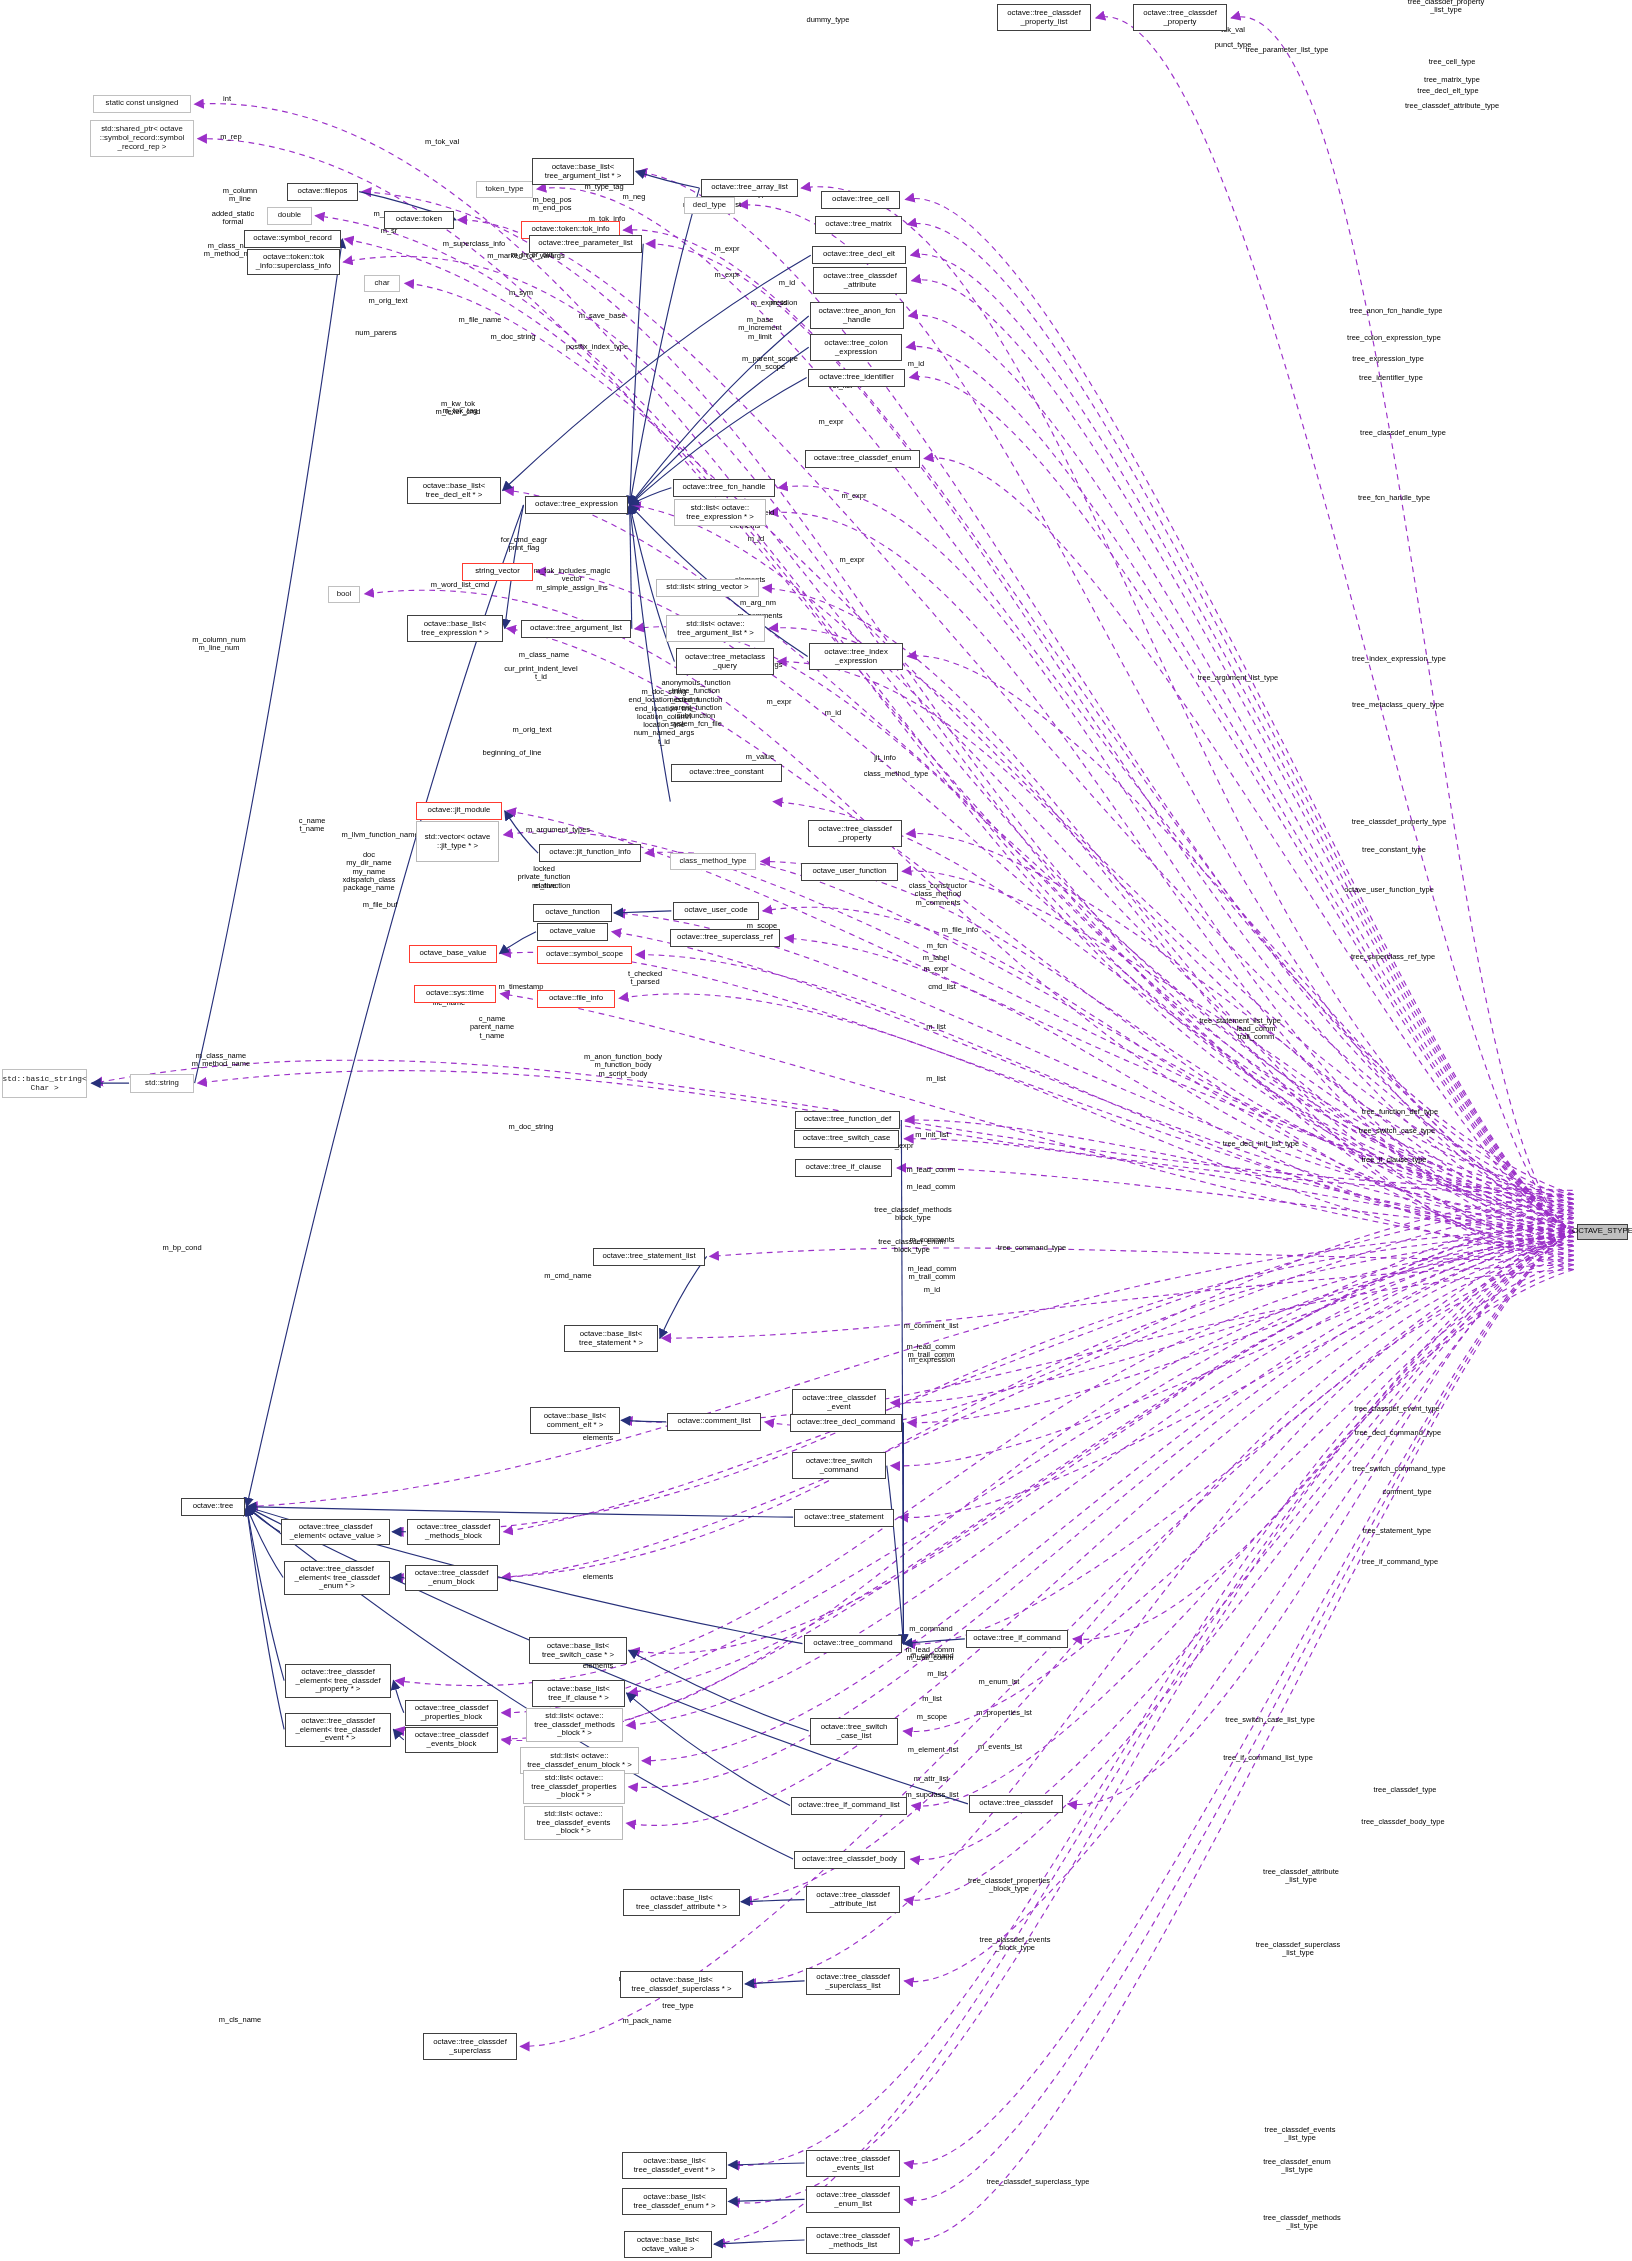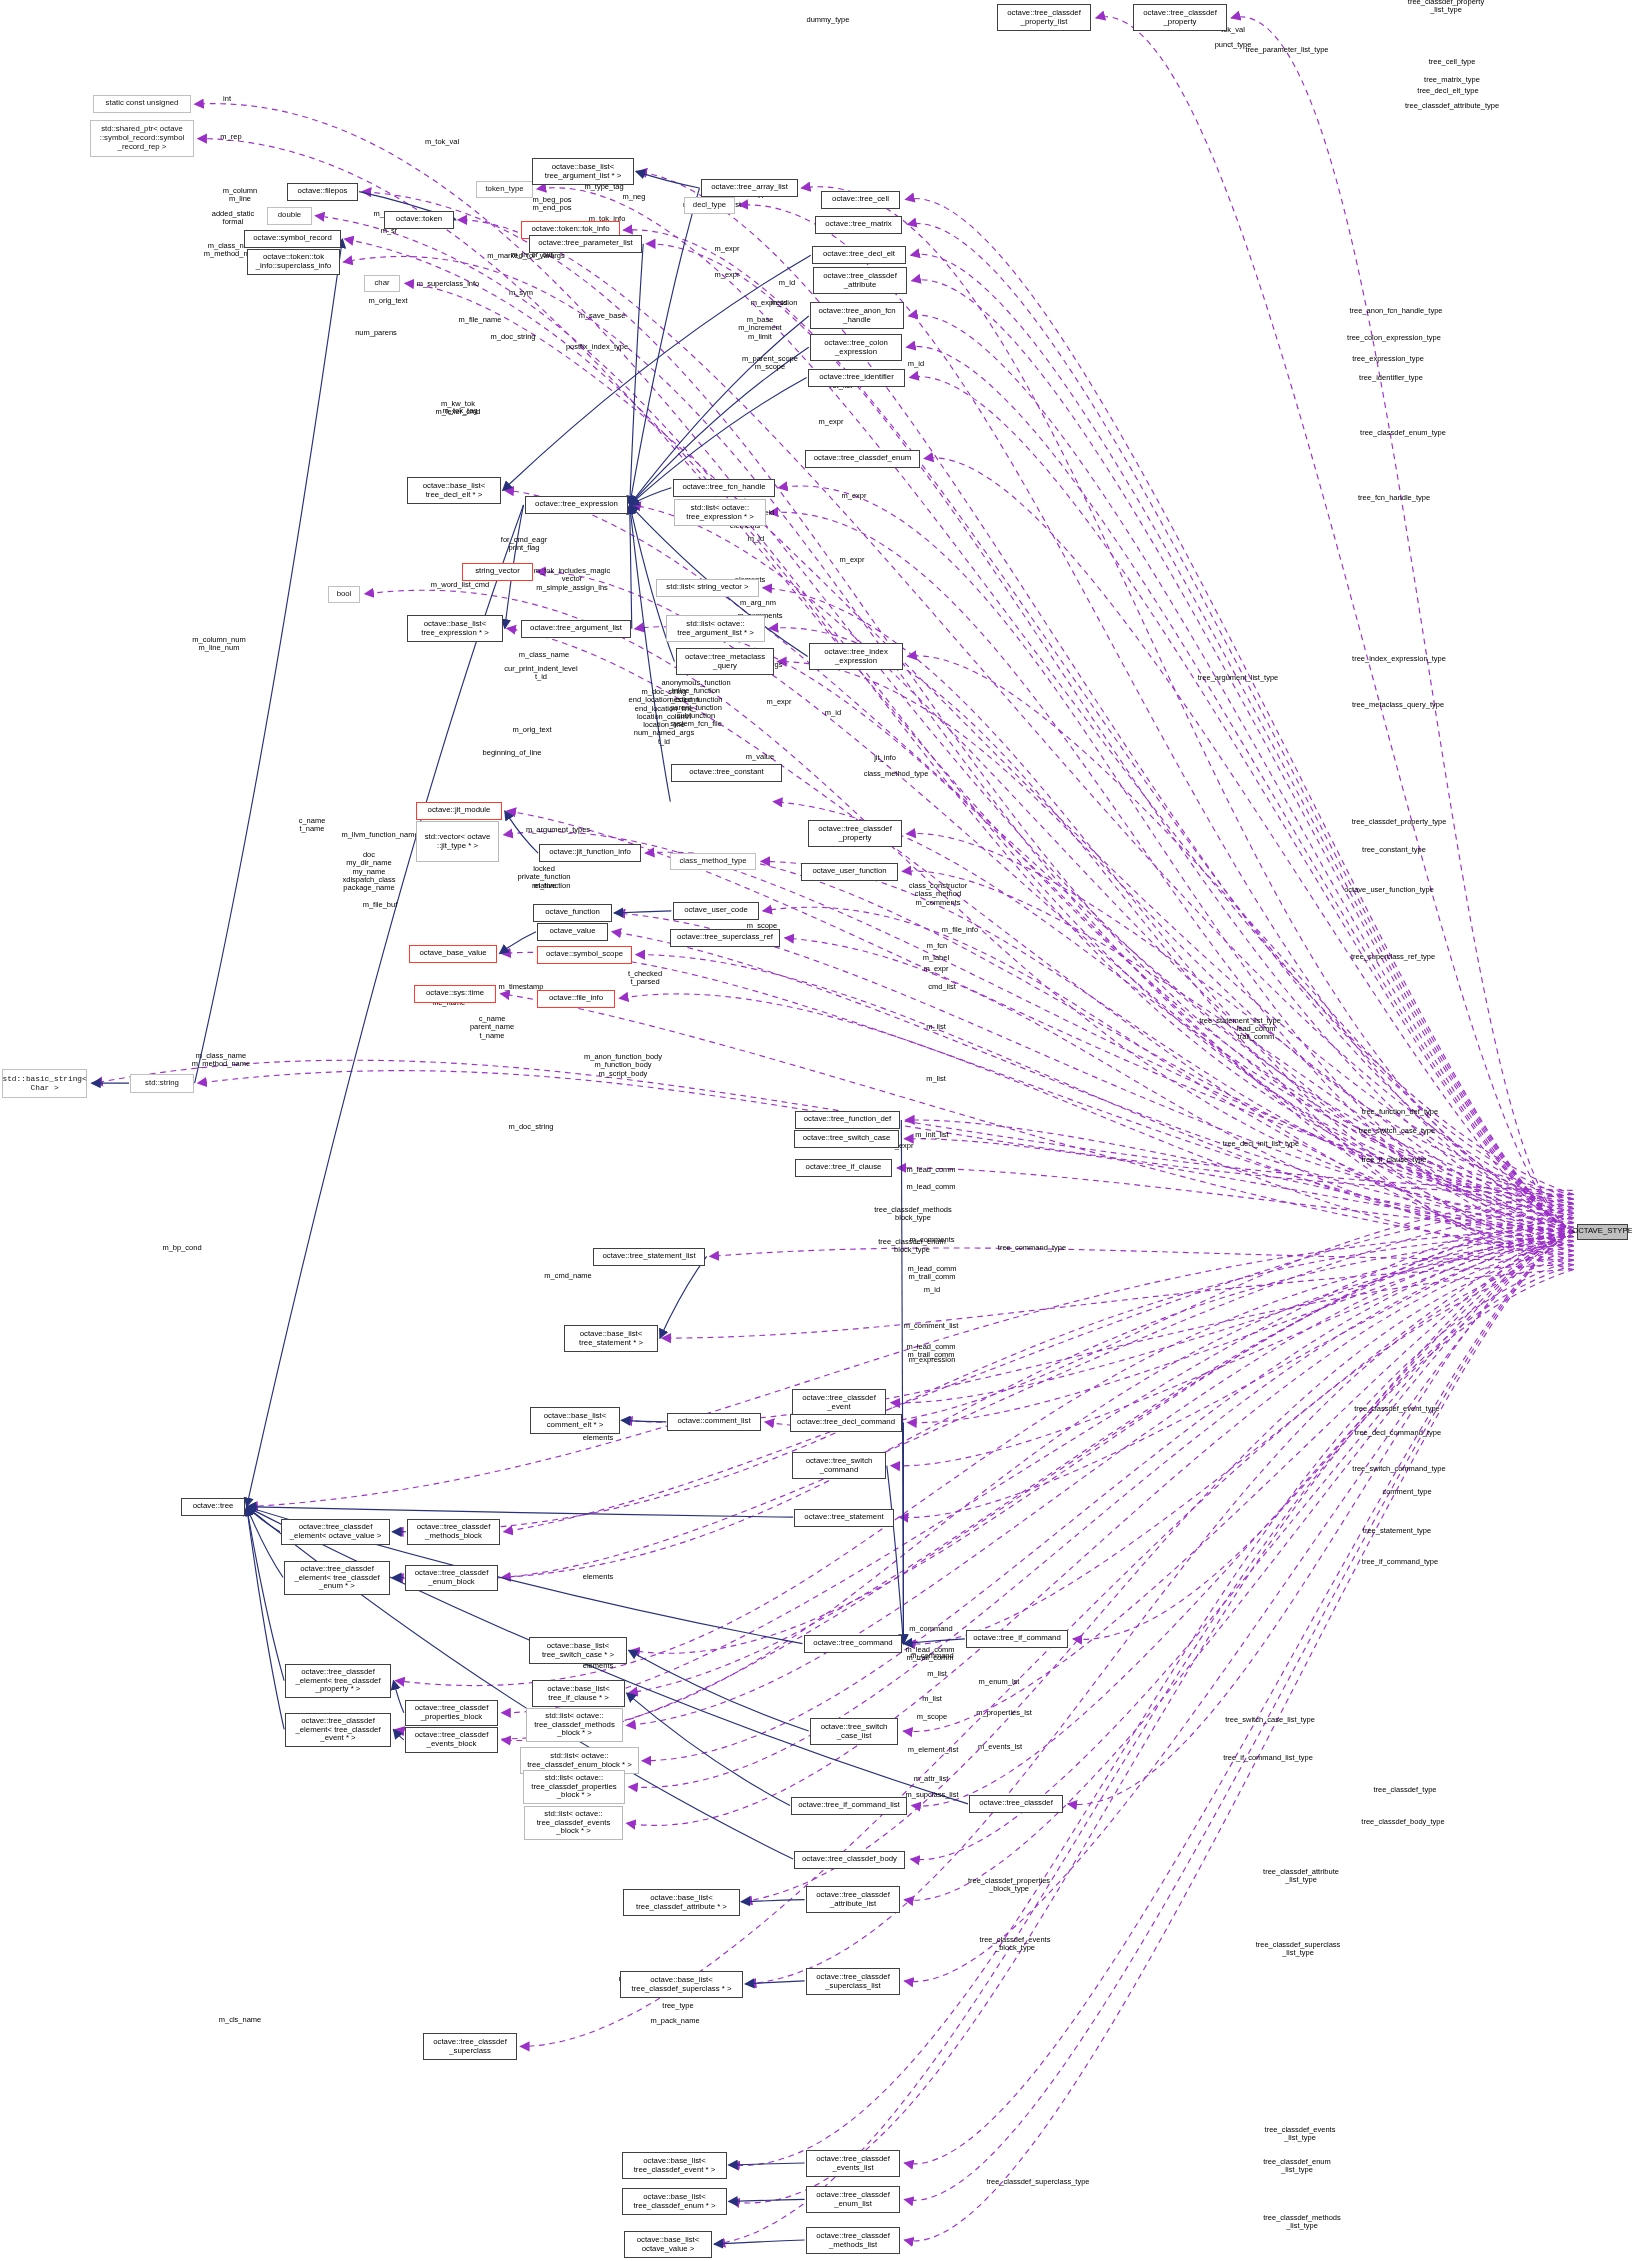--- a/index.html
+++ b/index.html
@@ -370,21 +370,21 @@
     <div class="elabel" style="left: 552px; top: 204px;">m_beg_pos
 m_end_pos</div>
     <div class="elabel" style="left: 607px; top: 219px;">m_tok_info</div>
     <div class="elabel" style="left: 763px; top: 194px;">type</div>
     <div class="elabel" style="left: 1452px; top: 106px;">tree_classdef_attribute_type</div>
     <div class="elabel" style="left: 634px; top: 197px;">m_neg</div>
     <div class="elabel" style="left: 712px; top: 205px;">m_parameter_list</div>
     <div class="elabel" style="left: 233px; top: 218px;">added_static
 formal</div>
     <div class="elabel" style="left: 389px; top: 231px;">m_sr</div>
-    <div class="elabel" style="left: 448px; top: 244px; margin-top: 40px;">m_superclass_info</div>
+    <div class="elabel" style="left: 474px; top: 244px;">m_superclass_info</div>
     <div class="elabel" style="left: 233px; top: 250px;">m_class_name
 m_method_name</div>
     <div class="elabel" style="left: 526px; top: 256px;">m_marked_for_varargs</div>
     <div class="elabel" style="left: 532px; top: 255px;">m_in_or_out</div>
     <div class="elabel" style="left: 314px; top: 264px;">m_str</div>
     <div class="elabel" style="left: 727px; top: 249px;">m_expr</div>
     <div class="elabel" style="left: 727px; top: 275px;">m_expr</div>
     <div class="elabel" style="left: 787px; top: 283px;">m_id</div>
     <div class="elabel" style="left: 779px; top: 303px;">m_id</div>
     <div class="elabel" style="left: 388px; top: 301px;">m_orig_text</div>
@@ -553,21 +553,21 @@
     <div class="elabel" style="left: 1405px; top: 1790px;">tree_classdef_type</div>
     <div class="elabel" style="left: 933px; top: 1750px;">m_element_list</div>
     <div class="elabel" style="left: 1403px; top: 1822px;">tree_classdef_body_type</div>
     <div class="elabel" style="left: 931px; top: 1779px;">m_attr_list</div>
     <div class="elabel" style="left: 932px; top: 1795px;">m_supclass_list</div>
     <div class="elabel" style="left: 1301px; top: 1876px;">tree_classdef_attribute
 _list_type</div>
     <div class="elabel" style="left: 641px; top: 1979px;">m_doc_string</div>
     <div class="elabel" style="left: 1009px; top: 1885px;">tree_classdef_properties
 _block_type</div>
-    <div class="elabel" style="left: 647px; top: 2021px; margin-left: 28px;">m_pack_name</div>
+    <div class="elabel" style="left: 647px; top: 2021px;">m_pack_name</div>
     <div class="elabel" style="left: 1298px; top: 1949px;">tree_classdef_superclass
 _list_type</div>
     <div class="elabel" style="left: 1015px; top: 1944px;">tree_classdef_events
 _block_type</div>
     <div class="elabel" style="left: 678px; top: 2006px;">tree_type</div>
     <div class="elabel" style="left: 240px; top: 2020px;">m_cls_name</div>
     <div class="elabel" style="left: 1300px; top: 2134px;">tree_classdef_events
 _list_type</div>
     <div class="elabel" style="left: 1297px; top: 2166px;">tree_classdef_enum
 _list_type</div>

